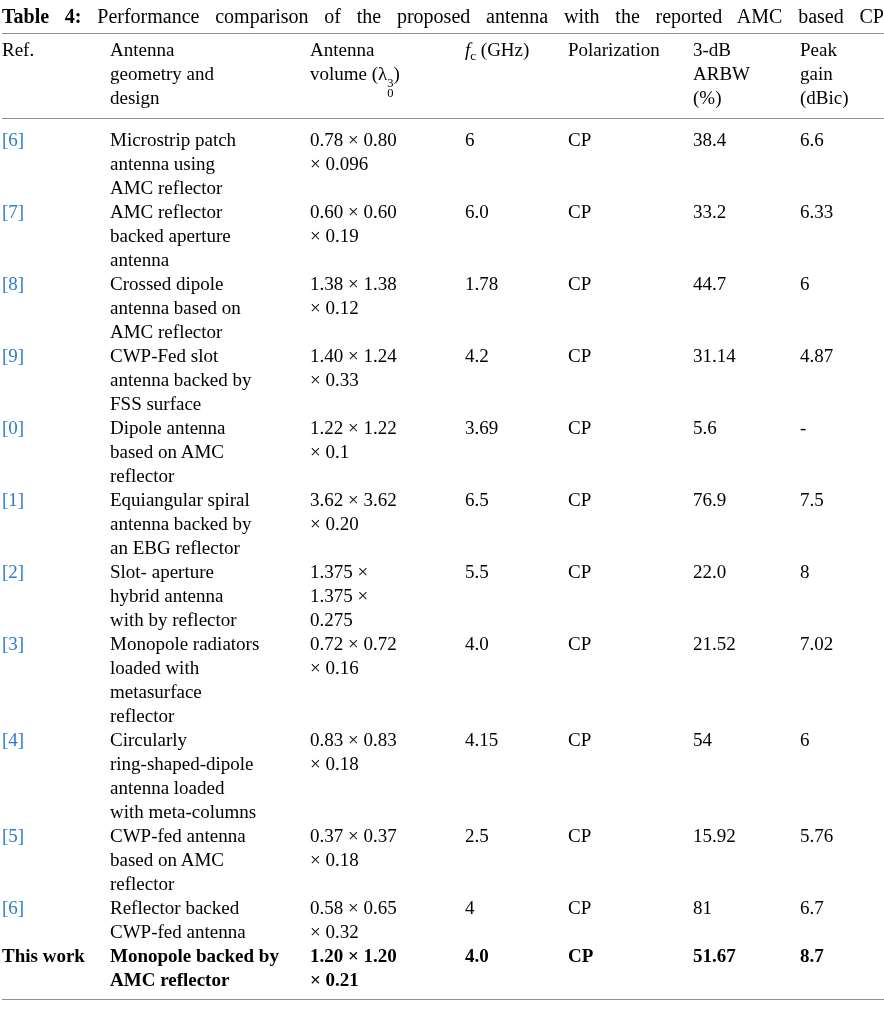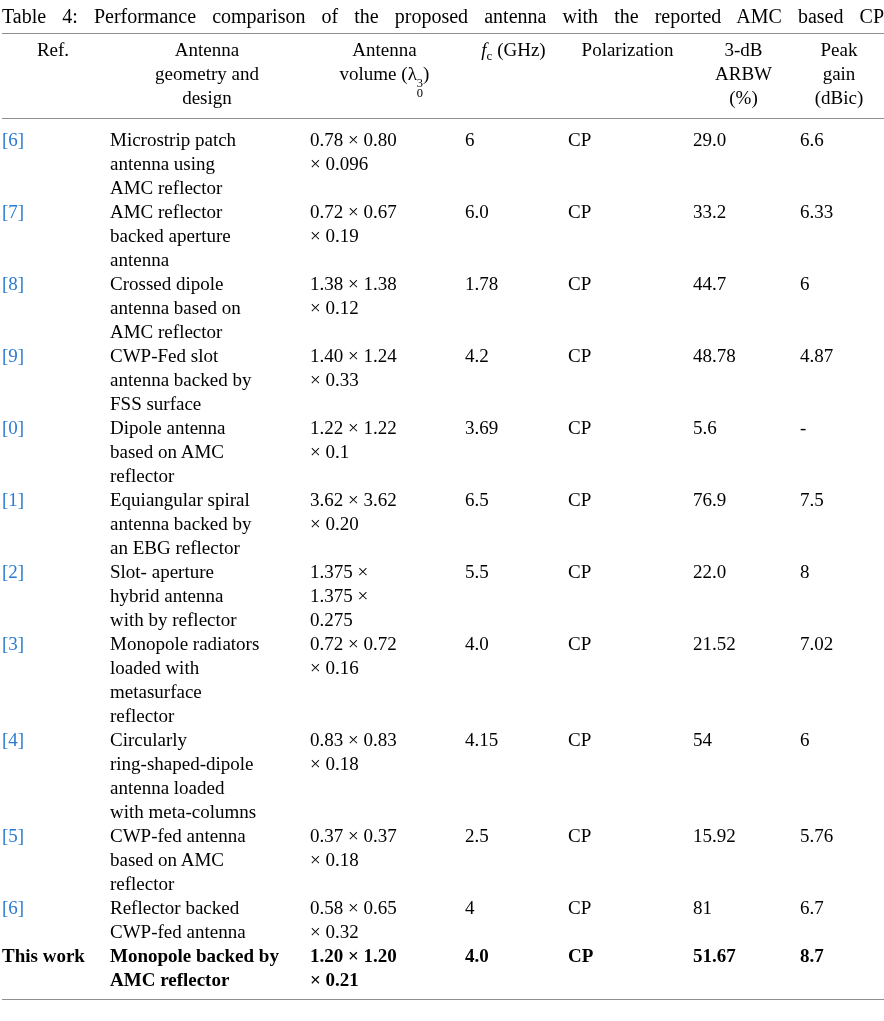--- a/index.html
+++ b/index.html
@@ -3,30 +3,30 @@
 <meta charset="utf-8">
 <style>
   :root { --cite-color:#2b7cd0; --rule-color:#8f8f8f; }
   * { box-sizing:border-box; }
   html,body { margin:0; padding:0; background:#ffffff; }
   body { width:884px; color:#000; font-family:"Liberation Serif", serif; }
   .page { width:884px; padding:4px 0 0 2px; }
 
   .caption { font-size:20px; line-height:24px; }
   .caption .line1 { text-align:justify; text-align-last:justify; }
-  .cap-label { font-weight:normal; }
+  .cap-label { font-weight:bold; }
 
   table.cmp {
     width:882px; border-collapse:collapse; table-layout:fixed;
     margin-top:5px; font-size:19px; line-height:24px;
     border-top:1.5px solid var(--rule-color);
     border-bottom:1.5px solid var(--rule-color);
   }
   thead th {
-    font-weight:normal; text-align:center; vertical-align:top;
+    font-weight:normal; text-align:left; vertical-align:top;
     padding:4px 6px 8px 0;
     border-bottom:1.5px solid var(--rule-color);
   }
   .pre { white-space:pre-line; }
   tbody td { vertical-align:top; padding:0 6px 0 0; white-space:pre-line; }
   tbody tr:first-child td { padding-top:9px; }
   tbody tr:last-child td { padding-bottom:7px; }
   .cite { color:var(--cite-color); cursor:pointer; }
   .bold-row td { font-weight:bold; }
 
@@ -78,30 +78,30 @@
     <tbody>
   <tr>
     <td class="cite">[6]</td>
     <td>Microstrip patch
 antenna using
 AMC reflector</td>
     <td>0.78 × 0.80
 × 0.096</td>
     <td>6</td>
     <td>CP</td>
-    <td>29.0</td>
+    <td>38.4</td>
     <td>6.6</td>
   </tr>
 
   <tr>
     <td class="cite">[7]</td>
     <td>AMC reflector
 backed aperture
 antenna</td>
-    <td>0.72 × 0.67
+    <td>0.60 × 0.60
 × 0.19</td>
     <td>6.0</td>
     <td>CP</td>
     <td>33.2</td>
     <td>6.33</td>
   </tr>
 
   <tr>
     <td class="cite">[8]</td>
     <td>Crossed dipole
@@ -117,21 +117,21 @@
 
   <tr>
     <td class="cite">[9]</td>
     <td>CWP-Fed slot
 antenna backed by
 FSS surface</td>
     <td>1.40 × 1.24
 × 0.33</td>
     <td>4.2</td>
     <td>CP</td>
-    <td>48.78</td>
+    <td>31.14</td>
     <td>4.87</td>
   </tr>
 
   <tr>
     <td class="cite">[0]</td>
     <td>Dipole antenna
 based on AMC
 reflector</td>
     <td>1.22 × 1.22
 × 0.1</td>

